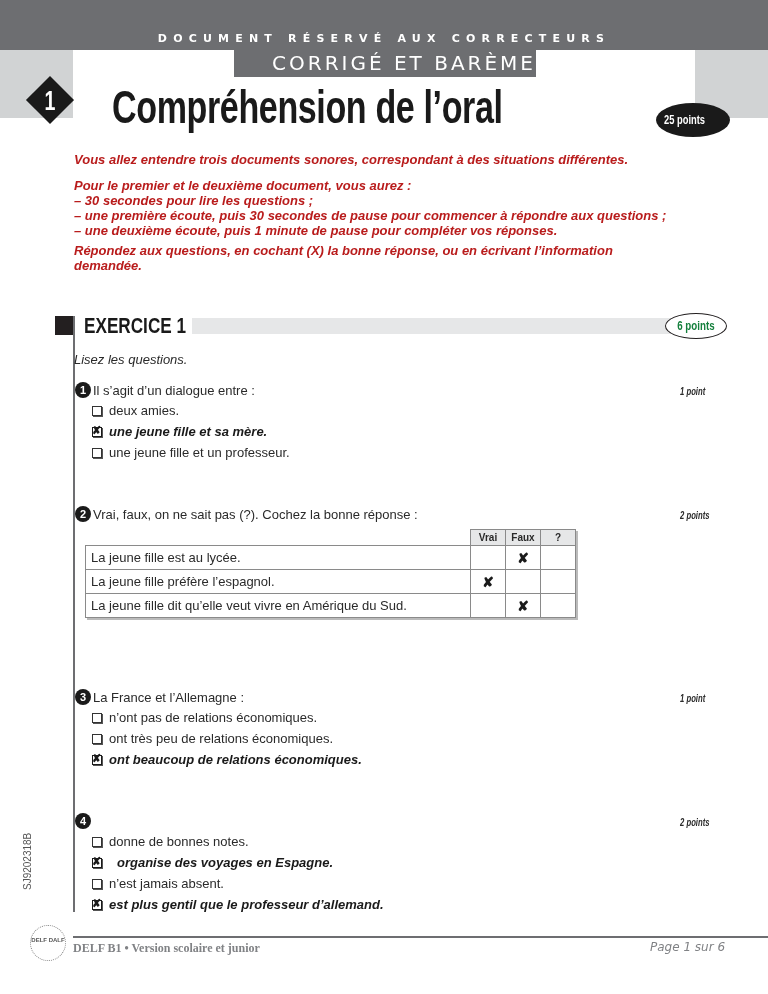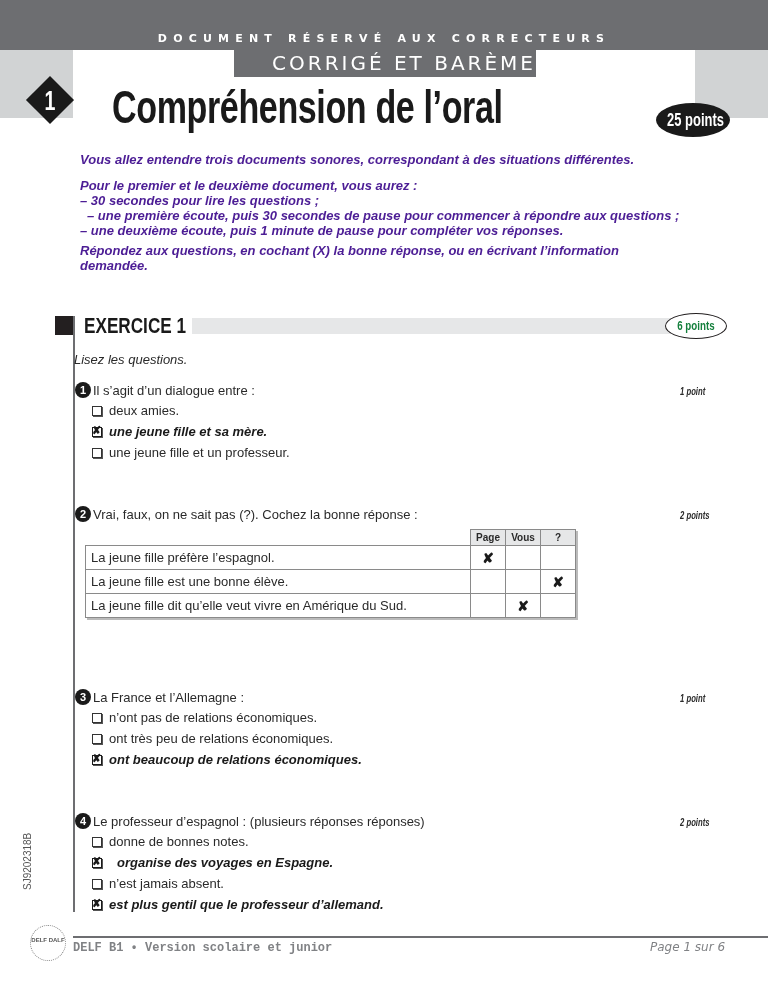--- a/index.html
+++ b/index.html
@@ -15,25 +15,25 @@
   .corrige-box { position: absolute; left: 234px; top: 50px; width: 302px; height: 27px; background: #6d6e71;
     color: #fff; font-family: "DejaVu Sans", sans-serif; font-size: 20px; letter-spacing: 3px; text-align: right; line-height: 27px; }
 
   
   .diamond { position: absolute; left: 33px; top: 83px; width: 34px; height: 34px; background: #1a1a1a; transform: rotate(45deg); }
   .diamond-num { position: absolute; left: 33px; top: 85px; width: 34px; text-align: center; color: #fff;
     font-family: "Liberation Sans Narrow", "Liberation Sans", sans-serif; font-weight: bold; font-size: 28px; transform: scaleX(0.7); }
   .title { position: absolute; left: 112px; top: 80px; font-family: "Liberation Sans", sans-serif; font-weight: bold;
     font-size: 46px; color: #1a1a1a; transform: scaleX(0.74); transform-origin: left center; letter-spacing: -0.5px; white-space: nowrap; }
   .pts-badge { position: absolute; left: 656px; top: 103px; width: 74px; height: 34px; border-radius: 50%; background: #1a1a1a;
-    color: #fff; text-align: right; line-height: 34px; font-weight: bold; font-size: 18px; }
+    color: #fff; text-align: left; line-height: 34px; font-weight: bold; font-size: 13px; }
   .pts-badge span { display: inline-block; transform: scaleX(0.72); white-space: nowrap; }
 
   
-  .instr { position: absolute; left: 80px; font-weight: bold; font-style: italic; font-size: 13px; color: #4c1d95; line-height: 15px; white-space: nowrap; }
+  .instr { position: absolute; left: 74px; font-weight: bold; font-style: italic; font-size: 13px; color: #b91c1c; line-height: 15px; white-space: nowrap; }
 
   
   .ex-square { position: absolute; left: 55px; top: 316px; width: 19px; height: 19px; background: #231f20; }
   .ex-line { position: absolute; left: 73px; top: 316px; width: 2px; height: 596px; background: #6d6e71; }
   .ex-title { position: absolute; left: 84px; top: 313px; font-weight: bold; font-size: 22px; color: #1a1a1a;
     transform: scaleX(0.78); transform-origin: left center; white-space: nowrap; }
   .ex-bar { position: absolute; left: 192px; top: 318px; width: 520px; height: 16px; background: #e6e7e8; }
   .ex-pts { position: absolute; left: 665px; top: 313px; width: 62px; height: 26px; border: 1.5px solid #231f20; border-radius: 50%;
     background: #fff; text-align: center; line-height: 23px; font-weight: bold; font-size: 13px; color: #15803d; }
   .ex-pts span { display: inline-block; transform: scaleX(0.75); white-space: nowrap; }
@@ -58,41 +58,41 @@
   table.vf th.blank { border: none; background: transparent; }
   table.vf td.stmt { width: 385px; height: 24px; padding-left: 5px; white-space: nowrap; }
   table.vf td.c { width: 35px; text-align: center; font-weight: bold; font-size: 14px; color: #1a1a1a; }
   table.vf { box-shadow: 2px 2px 0 #bbb; }
 
   
   .code { position: absolute; left: 22px; top: 890px; font-size: 10px; color: #555; transform: rotate(-90deg); transform-origin: left top; white-space: nowrap; }
   .foot-line { position: absolute; left: 73px; top: 936px; width: 695px; height: 1.5px; background: #6d6e71; }
   .logo { position: absolute; left: 30px; top: 925px; width: 36px; height: 36px; border: 1px dotted #888; border-radius: 50%;
     font-size: 6px; font-weight: bold; color: #555; text-align: center; line-height: 7px; padding-top: 11px; }
-  .foot-left { position: absolute; left: 73px; top: 941px; font-family: Liberation Mono, monospace; font-weight: bold; font-size: 12px; color: #808285; }
+  .foot-left { position: absolute; left: 73px; top: 941px; font-family: Liberation Serif, serif; font-weight: bold; font-size: 12px; color: #808285; }
   .foot-right { position: absolute; left: 650px; top: 940px; font-family: "DejaVu Sans", sans-serif; font-style: italic; font-size: 12px; color: #808285; }
 </style>
 </head>
 <body>
 
 <div class="top-band"></div>
 <div class="side-left"></div>
 <div class="side-right"></div>
 <div class="reserve">DOCUMENT RÉSERVÉ AUX CORRECTEURS</div>
 <div class="corrige-box">CORRIGÉ ET BARÈME</div>
 
 <div class="diamond"></div>
 <div class="diamond-num">1</div>
 <div class="title">Compréhension de l’oral</div>
 <div class="pts-badge"><span>25 points</span></div>
 
 <div class="instr" style="top:152px;">Vous allez entendre trois documents sonores, correspondant à des situations différentes.</div>
 <div class="instr" style="top:178px;">Pour le premier et le deuxième document, vous aurez :</div>
 <div class="instr" style="top:193px;text-align:right;">– 30 secondes pour lire les questions ;</div>
-<div class="instr" style="top:208px;margin-left:7px;">– une première écoute, puis 30 secondes de pause pour commencer à répondre aux questions ;</div>
+<div class="instr" style="top:208px;">– une première écoute, puis 30 secondes de pause pour commencer à répondre aux questions ;</div>
 <div class="instr" style="top:223px;">– une deuxième écoute, puis 1 minute de pause pour compléter vos réponses.</div>
 <div class="instr" style="top:243px;">Répondez aux questions, en cochant (X) la bonne réponse, ou en écrivant l’information</div>
 <div class="instr" style="top:258px;">demandée.</div>
 
 <div class="ex-square"></div>
 <div class="ex-line"></div>
 <div class="ex-title">EXERCICE 1</div>
 <div class="ex-bar"></div>
 <div class="ex-pts"><span>6 points</span></div>
 <div class="lisez">Lisez les questions.</div>
@@ -118,35 +118,35 @@
 <div class="q" style="top:506px;">
   <span class="qnum">2</span>
   <span>Vrai, faux, on ne sait pas (?). Cochez la bonne réponse :</span>
 </div>
 <div class="q-pts" style="top:509px;">2 points</div>
 
 <table class="vf">
   <tbody>
       <tr>
     <th class="blank"></th>
-    <th>Page</th>
-    <th>Vous</th>
+    <th>Vrai</th>
+    <th>Faux</th>
     <th>?</th>
+  </tr>
+  <tr>
+    <td class="stmt">La jeune fille est au lycée.</td>
+    <td class="c"></td>
+    <td class="c">✘</td>
+    <td class="c"></td>
   </tr>
   <tr>
     <td class="stmt">La jeune fille préfère l’espagnol.</td>
     <td class="c">✘</td>
     <td class="c"></td>
     <td class="c"></td>
-  </tr>
-  <tr>
-    <td class="stmt">La jeune fille est une bonne élève.</td>
-    <td class="c"></td>
-    <td class="c"></td>
-    <td class="c">✘</td>
   </tr>
   <tr>
     <td class="stmt">La jeune fille dit qu’elle veut vivre en Amérique du Sud.</td>
     <td class="c"></td>
     <td class="c">✘</td>
     <td class="c"></td>
   </tr>
 </tbody>
   </table>
 
@@ -163,21 +163,20 @@
     <span class="cb"></span>
     <span class="opt-text">ont très peu de relations économiques.</span>
   </div>
 <div class="opt checked" style="top:752px;">
     <span class="cb x"></span>
     <span class="opt-text">ont beaucoup de relations économiques.</span>
   </div>
 
 <div class="q" style="top:813px;">
   <span class="qnum">4</span>
-  <span>Le professeur d’espagnol : (plusieurs réponses réponses)</span>
 </div>
 <div class="q-pts" style="top:816px;">2 points</div>
 <div class="opt" style="top:834px;">
     <span class="cb"></span>
     <span class="opt-text">donne de bonnes notes.</span>
   </div>
 <div class="opt checked" style="top:855px;gap:8px;">
     <span class="cb x"></span>
     <span class="opt-text">organise des voyages en Espagne.</span>
   </div>

